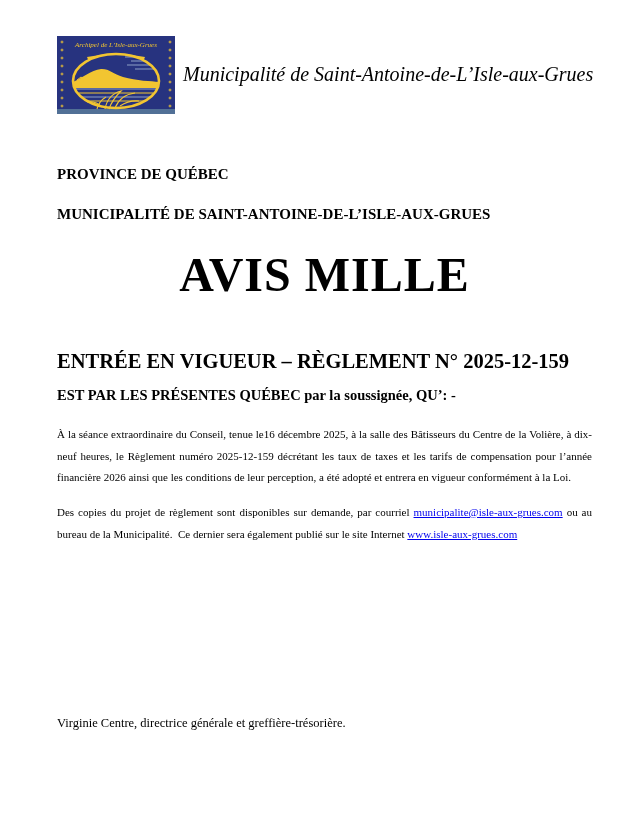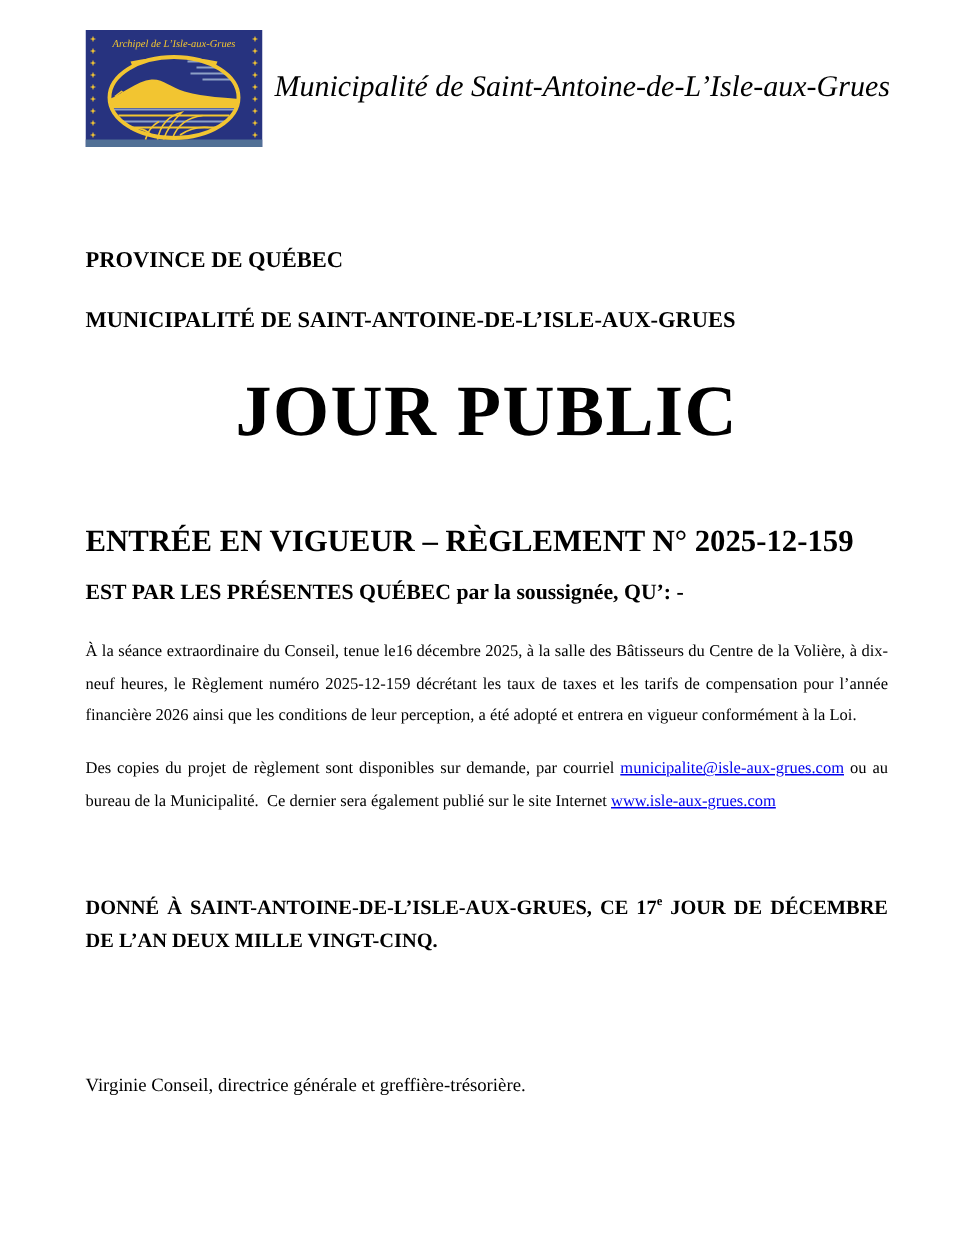--- a/index.html
+++ b/index.html
@@ -4,21 +4,21 @@
 <style>
   html,body{margin:0;padding:0;}
   body{
     width:638px;height:830px;background:#ffffff;color:#000;
     font-family:"Liberation Serif", serif;
     -webkit-font-smoothing:antialiased;
   }
   .page{position:relative;width:638px;height:830px;background:#fff;overflow:hidden;}
 
   
-  .header{position:absolute;left:57px;top:20px;display:flex;align-items:flex-start;}
+  .header{position:absolute;left:57px;top:36px;display:flex;align-items:flex-start;}
   .logo{width:118px;height:78px;display:block;flex:0 0 auto;}
   .org-name{
     font-style:italic;font-size:20px;line-height:24px;
     margin-left:8px;padding-top:26px;white-space:nowrap;
     font-family:"Liberation Serif", serif;
   }
 
   
   .doc{position:absolute;left:57px;top:0;width:535px;height:830px;}
   .doc > div{position:absolute;left:0;}
@@ -105,32 +105,29 @@
     </svg>
     <div class="org-name">Municipalité de Saint-Antoine-de-L’Isle-aux-Grues</div>
   </div>
 
   <div class="doc">
 
     <div class="line-province">PROVINCE DE QUÉBEC</div>
 
     <div class="line-municipality">MUNICIPALITÉ DE SAINT-ANTOINE-DE-L’ISLE-AUX-GRUES</div>
 
-    <div class="notice-title">JOUR PUBLIC</div>
+    <div class="notice-title">AVIS MILLE</div>
 
     <div class="subject-line">ENTRÉE EN VIGUEUR – RÈGLEMENT N° 2025-12-159</div>
 
     <div class="declaration-line">EST PAR LES PRÉSENTES QUÉBEC par la soussignée, QU’: -</div>
 
     <div class="para p1">À la séance extraordinaire du Conseil, tenue le16 décembre 2025, à la salle des Bâtisseurs du Centre de la Volière, à dix-neuf heures, le Règlement numéro 2025-12-159 décrétant les taux de taxes et les tarifs de compensation pour l’année financière 2026 ainsi que les conditions de leur perception, a été adopté et entrera en vigueur conformément à la Loi.</div>
 
     <div class="para p2">
       <span>Des copies du projet de règlement sont disponibles sur demande, par courriel </span><a href="#" class="doc-link">municipalite@isle-aux-grues.com</a><span> ou au bureau de la Municipalité.&nbsp; Ce dernier sera également publié sur le site Internet </span><a href="#" class="doc-link">www.isle-aux-grues.com</a>
     </div>
 
-    <div class="para dated">
-      <span>DONNÉ À SAINT-ANTOINE-DE-L’ISLE-AUX-GRUES, CE 17</span><span class="sup">e</span><span> JOUR DE DÉCEMBRE DE L’AN DEUX MILLE VINGT-CINQ.</span>
-    </div>
 
-    <div class="signature-line">Virginie Conseil, directrice générale et greffière-trésorière.</div>
+    <div class="signature-line">Virginie Centre, directrice générale et greffière-trésorière.</div>
 
   </div>
 </div>
 
 </body></html>

